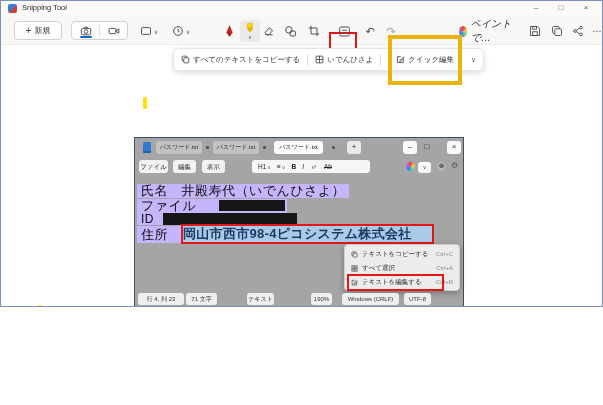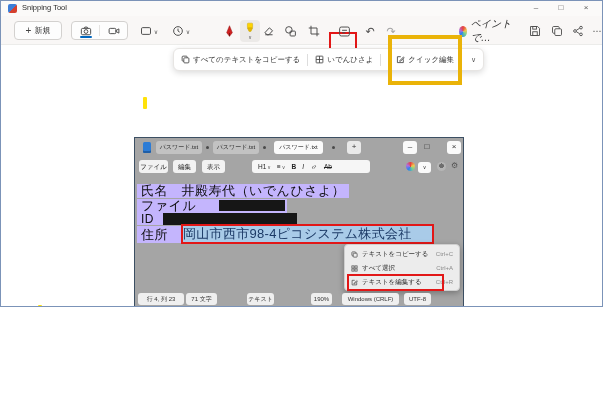--- a/index.html
+++ b/index.html
@@ -66,21 +66,21 @@
                font-size:6.5px; color:#222; text-align:center; line-height:13px; }
   .fmtbar { position:absolute; left:117px; top:22px; width:118px; height:13px; border-radius:3px;
             background:#f6f6f6; display:flex; align-items:center; gap:6px; padding:0 6px;
             font-size:6.5px; color:#222; }
   .fmt-item { display:flex; align-items:center; gap:1px; }
   .strip { position:absolute; left:2px; background:#c4b5fd; color:#0d0d0d; font-weight:400;
            font-size:13px; line-height:14px; padding:0 4px; white-space:nowrap; letter-spacing:.5px; }
   .blackbar { position:absolute; height:11px; background:#161616; }
   .sel-box { position:absolute; left:46px; top:86px; width:253px; height:20px;
              border:2px solid #e21717; background:#a9cbe8; overflow:hidden; }
-  .sel-text { font-size:13px; font-weight:400; color:#1c3a66; line-height:16px;
+  .sel-text { font-size:13px; font-weight:700; color:#1c3a66; line-height:16px;
               white-space:nowrap; letter-spacing:.3px; }
 
   
   .ctxmenu { position:absolute; left:209px; top:106px; width:116px; height:47px; background:#ececec;
              border:1px solid #cfcfcf; border-radius:4px; box-shadow:0 2px 6px rgba(0,0,0,.3); }
   .ctx-row { position:absolute; left:0; width:100%; height:14px; display:flex; align-items:center;
              gap:4px; padding:0 6px; font-size:6.5px; color:#1f1f1f; white-space:nowrap; }
   .ctx-sc { margin-left:auto; font-size:6px; color:#8a8a8a; }
   .ctx-redbox { position:absolute; left:2px; top:29px; width:97px; height:17px; border:2px solid #e21717; }
 

